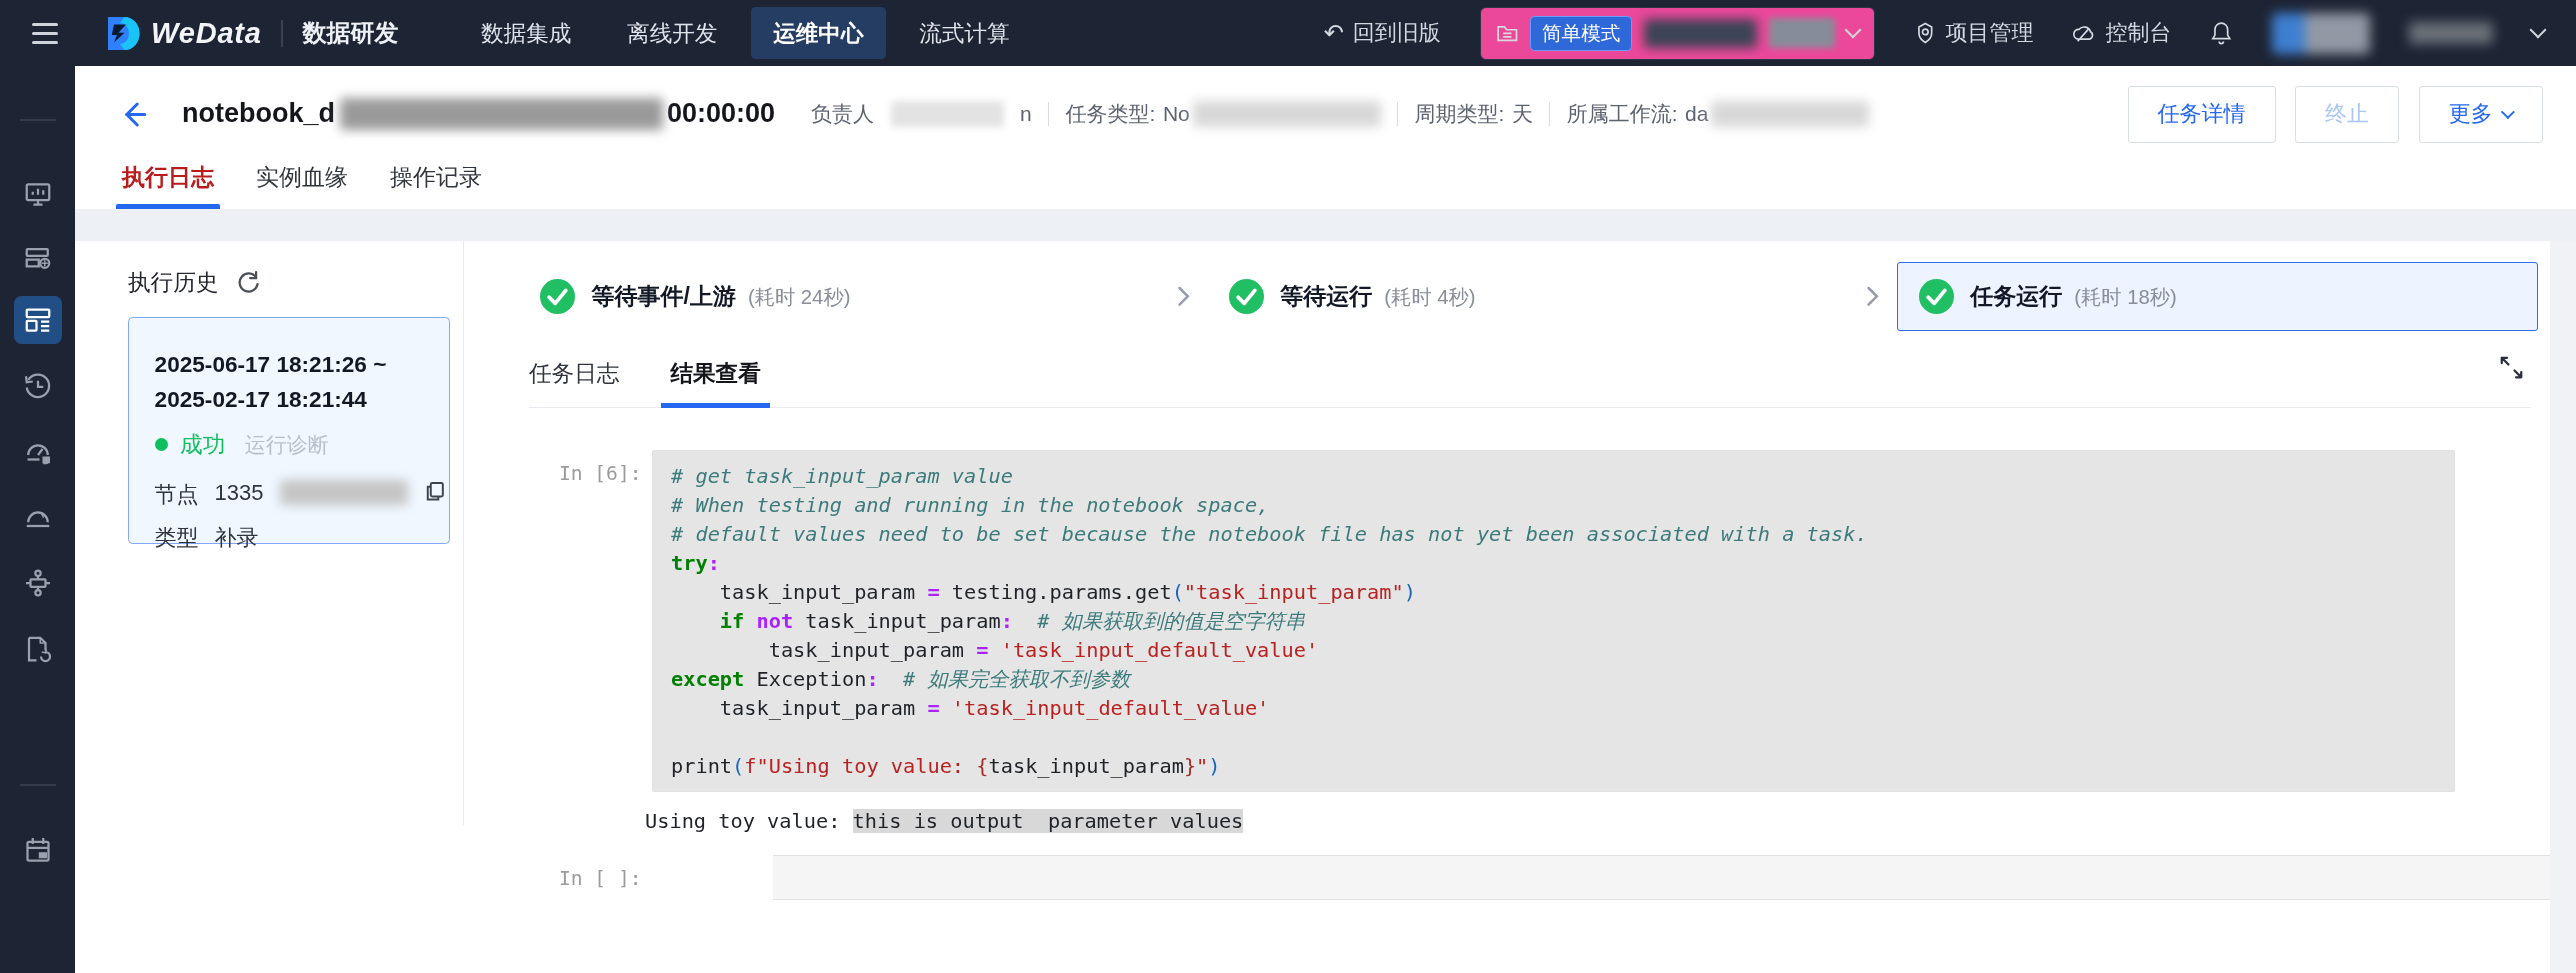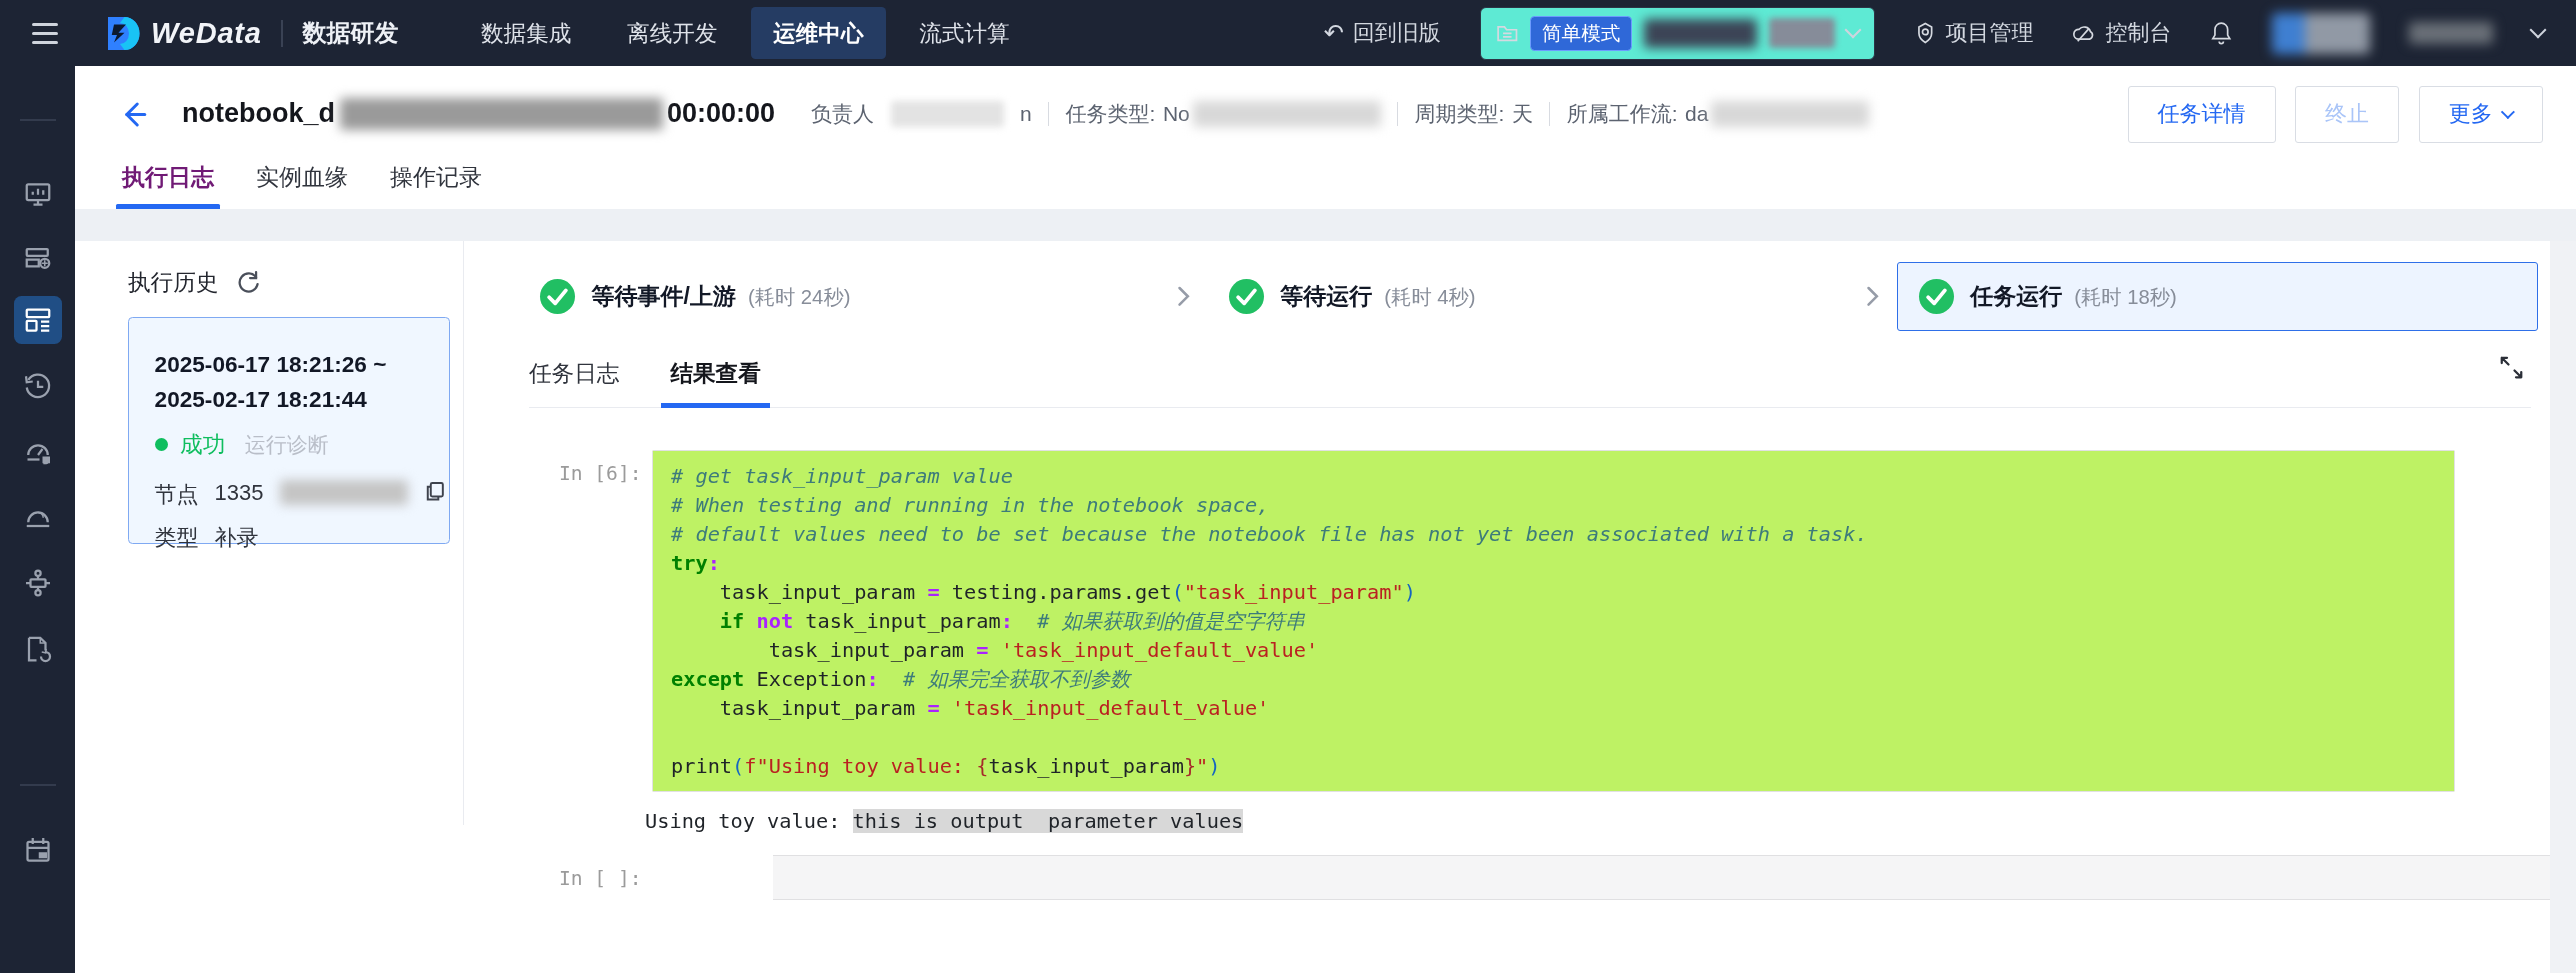--- a/index.html
+++ b/index.html
@@ -14,21 +14,21 @@
   .logo-mark { width:39px; height:39px; margin-left:44px; }
   .brand { font-size:29px; font-weight:bold; font-style:italic; color:#f2f4f8; margin-left:10.5px; letter-spacing:0.8px; }
   .top-div { width:1.5px; height:27px; background:#3a4254; margin:0 19.6px; }
   .product { font-size:24px; color:#eef1f6; font-weight:600; }
   .topnav { display:flex; align-items:center; margin-left:60px; gap:10.5px; }
   .topnav .nav-item { font-size:22.6px; color:#dfe3ea; padding:10.5px 22.6px; border-radius:4.5px; cursor:pointer; white-space:nowrap; }
   .topnav .nav-item.active { background:#253c63; color:#ffffff; font-weight:bold; }
   .top-right { margin-left:auto; display:flex; align-items:center; gap:39px; }
   .back-old { display:flex; align-items:center; gap:9px; font-size:22px; color:#d3d8e0; cursor:pointer; white-space:nowrap; }
   .undo-glyph { font-size:24px; line-height:1; }
-  .mode-box { display:flex; align-items:center; gap:12px; background:#5eead4; border:0.8px solid #2c3446;
+  .mode-box { display:flex; align-items:center; gap:12px; background:#ec4899; border:0.8px solid #2c3446;
     border-radius:6px; padding:7.5px 15px; height:53px; cursor:pointer; }
   .mode-badge { background:#2f68d8; border:1.5px solid #6d9bff; border-radius:4.5px; color:#fff;
     font-size:19.6px; padding:3px 10.5px; white-space:nowrap; }
   .redact { display:inline-block; border-radius:3px; filter:blur(5.3px); }
   .r-proj-dark { width:113px; height:29px; background:#3c4456; }
   .r-proj-gray { width:66px; height:30px; background:#868c99; filter:blur(3px); }
   .chev-down { width:12px; height:12px; border-right:2.3px solid #cfd4dd; border-bottom:2.3px solid #cfd4dd;
     transform:rotate(45deg); margin-top:-6px; }
   .top-link { display:flex; align-items:center; gap:9px; font-size:22px; color:#d3d8e0; cursor:pointer; white-space:nowrap; }
   .r-avatar { width:98px; height:41px; background:linear-gradient(90deg,#3f7fd1 0 34%,#9199a5 34%); filter:blur(6px); border-radius:4.5px; }
@@ -55,21 +55,21 @@
   .btn { height:57px; padding:0 29px; border:0.8px solid #d9dde4; border-radius:3px; background:#fff;
     font-size:22px; color:#2468f2; display:flex; align-items:center; gap:10.5px; cursor:pointer; white-space:nowrap; }
   .btn.disabled { color:#aac5f8; cursor:default; }
   .chev-down-blue { width:9.8px; height:9.8px; border-right:2.3px solid #2468f2; border-bottom:2.3px solid #2468f2;
     transform:rotate(45deg); margin-top:-4.5px; }
 
   
   .tabs { position:absolute; left:75px; top:162px; width:2501px; height:47px; background:#fff;
     display:flex; align-items:flex-start; padding-left:47px; gap:42px; }
   .tab { font-size:23px; color:#30343d; padding-bottom:16.5px; position:relative; cursor:pointer; white-space:nowrap; }
-  .tab.active { font-weight:bold; color:#701a75; }
+  .tab.active { font-weight:bold; color:#b91c1c; }
   .tab.active::after { content:""; position:absolute; left:-6px; right:-6px; bottom:0; height:5.3px; background:#2468f2; border-radius:1.5px; }
   .band { position:absolute; left:75px; top:209px; width:2501px; height:32px; background:#edf0f4; }
 
   
   .content { position:absolute; left:75px; top:241px; width:2501px; height:584px; background:#fff; display:flex; }
   .left-panel { width:389px; flex:none; border-right:0.8px solid #e9ebf0; padding:25.6px 0 0 53px; }
   .lp-head { display:flex; align-items:center; gap:16.5px; font-size:22.6px; color:#23262e; }
   .refresh-ic { width:25.6px; height:25.6px; color:#4a4f5a; cursor:pointer; }
   .hist-card { margin-top:19.6px; width:322px; height:227px; background:#f0f7ff; border:1.5px solid #7fa9f2;
     border-radius:4.5px; padding:29px 0 0 25.6px; cursor:pointer; }
@@ -99,21 +99,21 @@
     border-bottom:0.8px solid #e9ebf0; position:relative; }
   .subtab { font-size:22.6px; color:#30343d; padding-bottom:18px; position:relative; cursor:pointer; white-space:nowrap; }
   .subtab.active { font-weight:bold; color:#14161c; }
   .subtab.active::after { content:""; position:absolute; left:-9px; right:-9px; bottom:-0.8px; height:5.3px; background:#2468f2; }
   .expand-ic { position:absolute; right:6px; top:-4.5px; width:27px; height:27px; color:#2b2f38; cursor:pointer; }
 
   
   .nb { margin-top:42px; font-family:"DejaVu Sans Mono", monospace; }
   .cell { display:flex; }
   .prompt { width:188px; flex:none; text-align:right; padding:12px 10.5px 0 0; font-size:19.6px; color:#9b9b9b; white-space:nowrap; }
-  .code-box { width:1803px; background:#bef264; border:0.8px solid #e1e1e3; border-radius:1.5px; padding:10.5px 18px; }
+  .code-box { width:1803px; background:#e5e5e5; border:0.8px solid #e1e1e3; border-radius:1.5px; padding:10.5px 18px; }
   .cl { font-size:20.3px; line-height:29px; white-space:pre; color:#1f2328; }
   .tk-p { color:#1f2328; }
   .tk-c { color:#3d7b7b; font-style:italic; }
   .tk-k { color:#008000; font-weight:bold; }
   .tk-o { color:#aa22ff; font-weight:bold; }
   .tk-s { color:#ba2121; }
   .tk-br { color:#1565c0; }
   .tk-fb { color:#a52a2a; }
   .out-row { margin:13.5px 0 0 181px; font-size:20.3px; line-height:30px; color:#1f2328; white-space:pre; }
   .out-hl { background:#d8d8d8; white-space:pre; }

